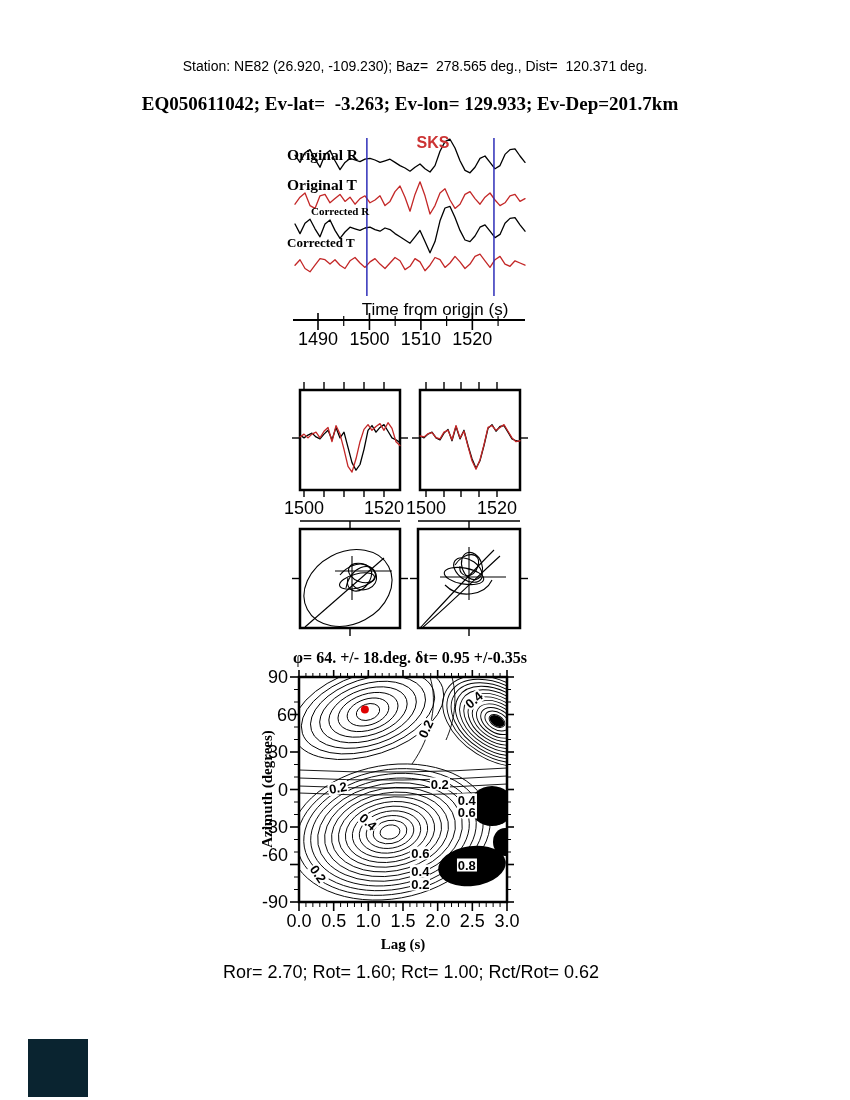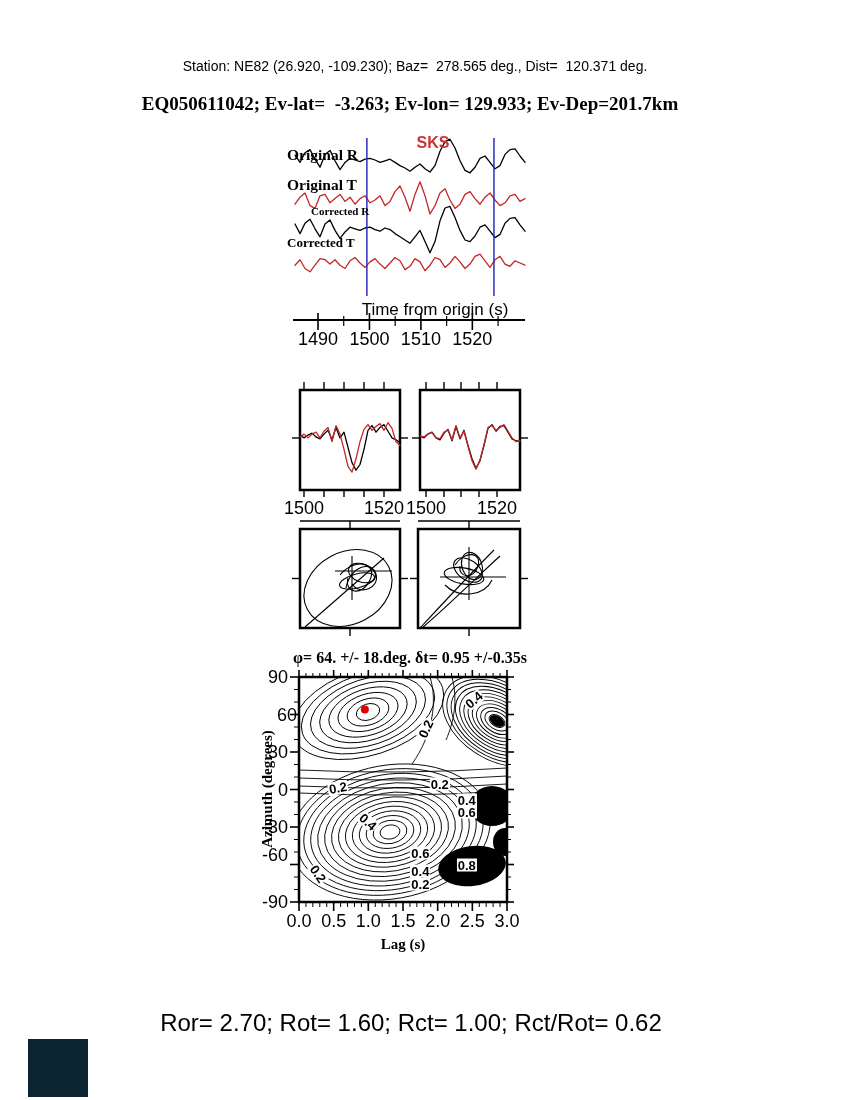--- a/index.html
+++ b/index.html
@@ -269,21 +269,21 @@
   <div class="abs serifb" style="left:287px;top:206px;font-size:11px;margin-left:24px;">Corrected R</div>
   <div class="abs serifb" style="left:287px;top:236px;font-size:13px;">Corrected T</div>
 
   <div class="abs sans ctr" style="left:435px;top:301px;font-size:17px;">Time from origin (s)</div>
 
   <div class="abs serifb ctr" style="left:410px;top:650px;font-size:16px;">φ= 64. +/- 18.deg. δt= 0.95 +/-0.35s</div>
 
   <div class="abs serifb" style="left:267px;top:789px;font-size:15px;transform:translate(-50%,-50%) rotate(-90deg);">Azimuth (degrees)</div>
   <div class="abs serifb ctr" style="left:403px;top:937px;font-size:15px;">Lag (s)</div>
 
-  <div class="abs sans ctr" style="left:411px;top:963px;font-size:24px;margin-top:48px;">Ror= 2.70; Rot= 1.60; Rct= 1.00; Rct/Rot= 0.62</div>
+  <div class="abs sans ctr" style="left:411px;top:963px;font-size:18px;">Ror= 2.70; Rot= 1.60; Rct= 1.00; Rct/Rot= 0.62</div>
 
   <div class="abs" id="logo-block" style="left: 28px; top: 1039px; width: 60px; height: 58px; background: rgb(10, 36, 48);"></div>
 <div class="abs sans t18 ctr" style="left:318px;top:330px;">1490</div>
     <div class="abs sans t18 ctr" style="left:369.45px;top:330px;">1500</div>
     <div class="abs sans t18 ctr" style="left:420.9px;top:330px;">1510</div>
     <div class="abs sans t18 ctr" style="left:472.35px;top:330px;">1520</div>
     <div class="abs sans t18 ctr" style="left:304px;top:499px;">1500</div>
     <div class="abs sans t18 ctr" style="left:384px;top:499px;">1520</div>
     <div class="abs sans t18 ctr" style="left:426px;top:499px;">1500</div>
     <div class="abs sans t18 ctr" style="left:497px;top:499px;">1520</div>

